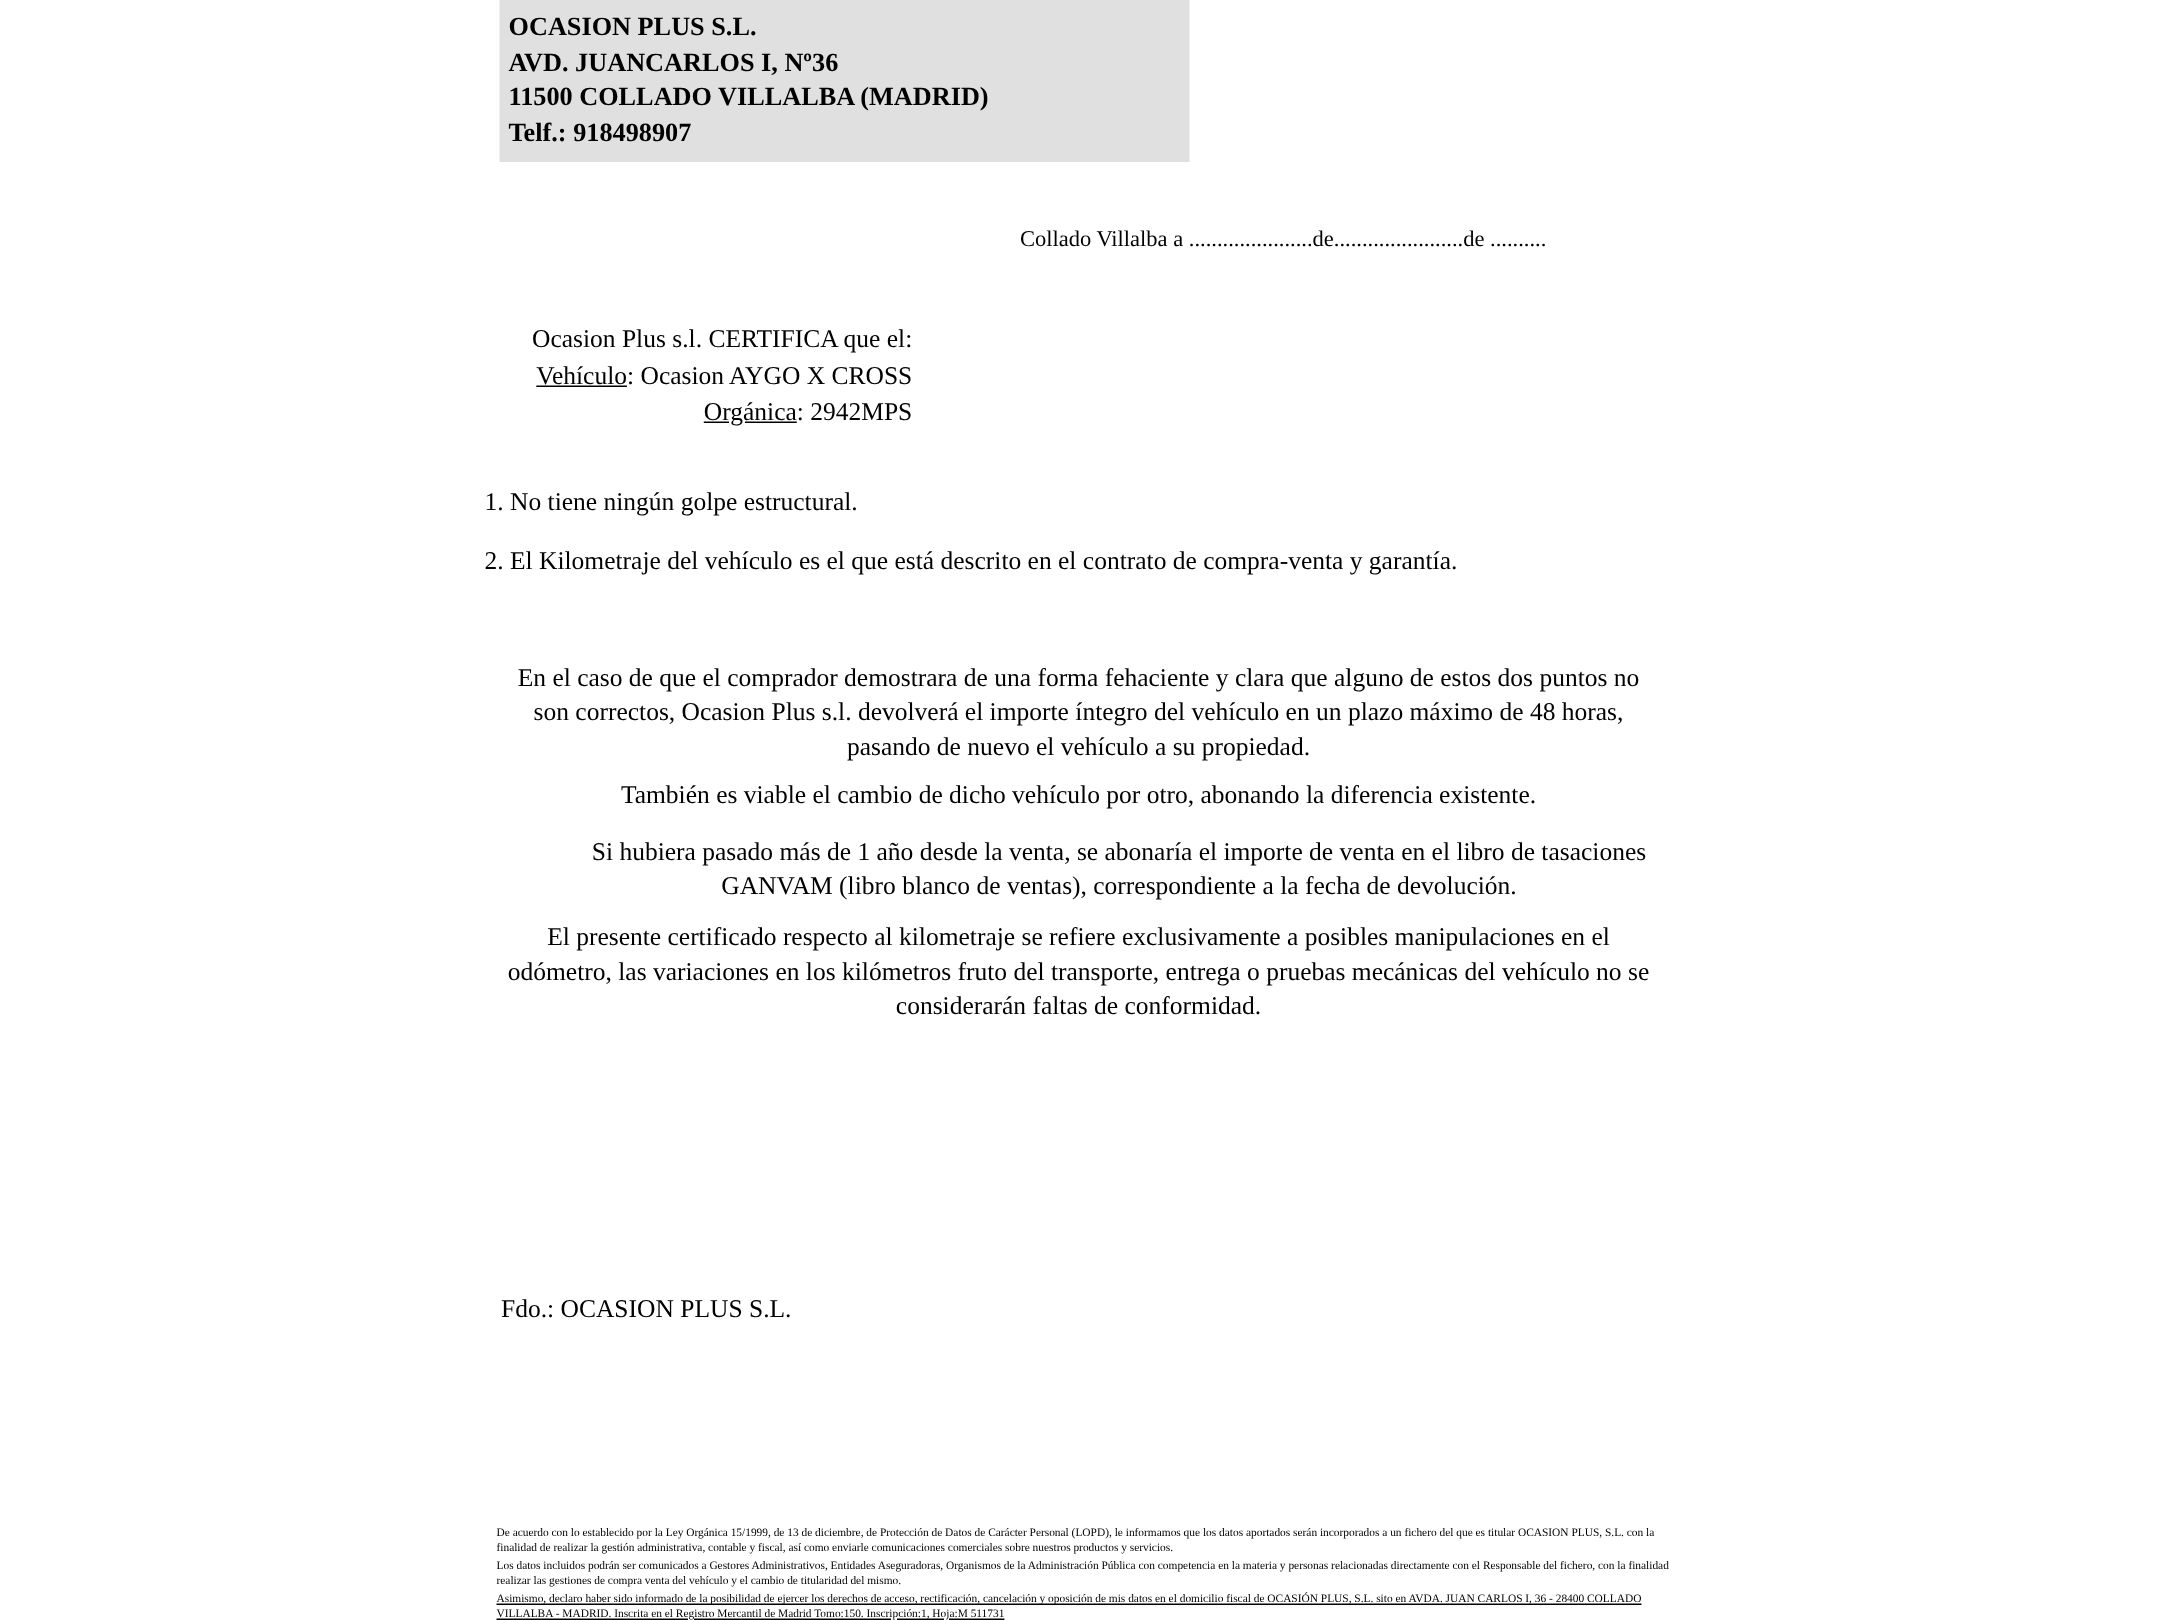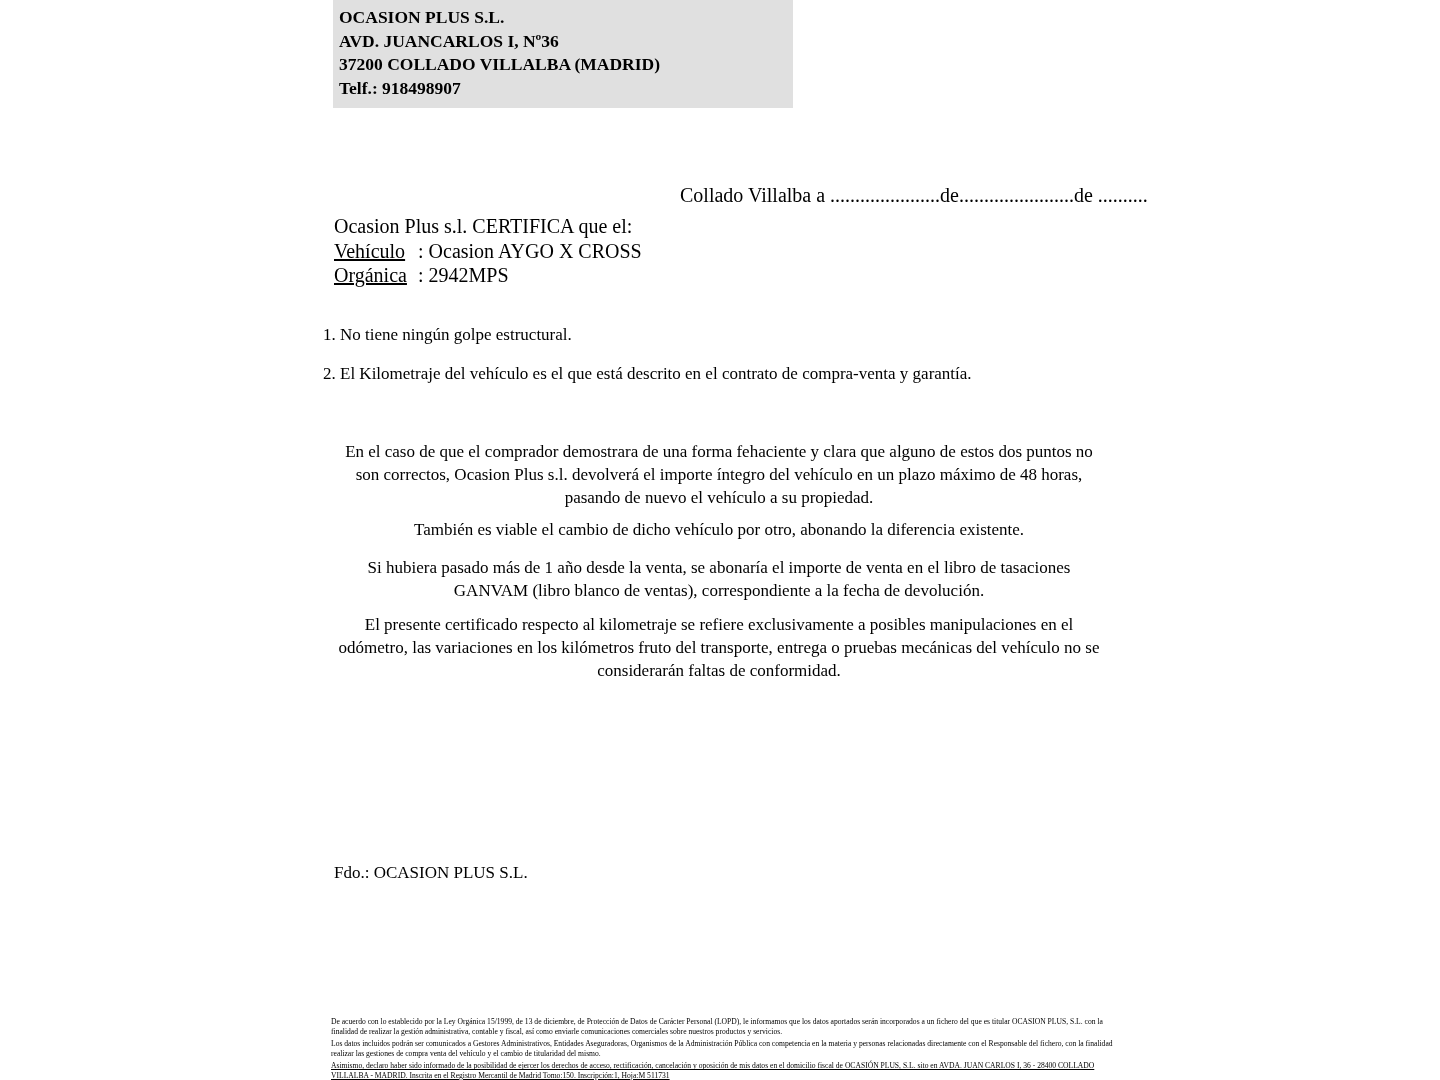--- a/index.html
+++ b/index.html
@@ -37,32 +37,33 @@
     font-size: 17.5px;
     line-height: 23.5px;
     padding-left: 6px;
     white-space: nowrap;
   }
 
   
   .date-line {
     position: absolute;
     left: 680px;
-    top: 184px;
-    font-size: 20px;
+    top: 152px;
+    font-size: 15px;
     white-space: nowrap;
   }
 
   
   .certifica {
     position: absolute;
     left: 334px;
     top: 214px;
-    font-size: 20px;
+    font-size: 17px;
     line-height: 24.5px;
+    text-align: right;
   }
   .certifica .row {
     white-space: nowrap;
   }
   .lbl {
     display: inline-block;
     width: 84px;
     text-decoration: underline;
   }
 
@@ -80,21 +81,21 @@
   .para {
     position: absolute;
     left: 334px;
     width: 770px;
     font-size: 17px;
     line-height: 23px;
     text-align: center;
   }
   .para-1 { top: 440px; }
   .para-2 { top: 518px; }
-  .para-3 { top: 556px; }
+  .para-3 { top: 556px; margin-left: 27px; }
   .para-4 { top: 613px; }
 
   
   .signature {
     position: absolute;
     left: 334px;
     top: 863px;
     font-size: 17px;
     white-space: nowrap;
   }
@@ -115,21 +116,21 @@
   .legal p:last-child { margin-bottom: 0; text-decoration: underline; }
 </style>
 </head>
 <body>
 
 <div class="page">
 
   <div class="company-box">
     <div class="line">OCASION PLUS S.L.</div>
     <div class="line">AVD. JUANCARLOS I, Nº36</div>
-    <div class="line">37200 COLLADO VILLALBA (MADRID)</div>
+    <div class="line">11500 COLLADO VILLALBA (MADRID)</div>
     <div class="line">Telf.: 918498907</div>
   </div>
 
   <div class="date-line">Collado Villalba a ......................de.......................de ..........</div>
 
   <div class="certifica">
     <div class="row">Ocasion Plus s.l. CERTIFICA que el:</div>
     <div class="row">
       <span class="lbl">Vehículo</span><span>: Ocasion AYGO X CROSS</span>
     </div>

